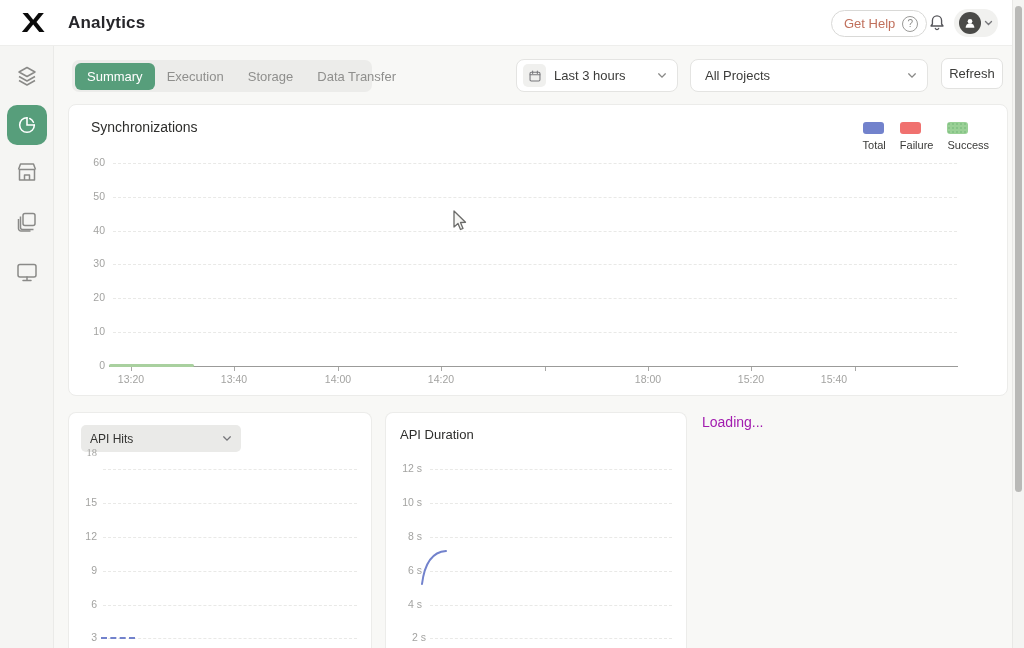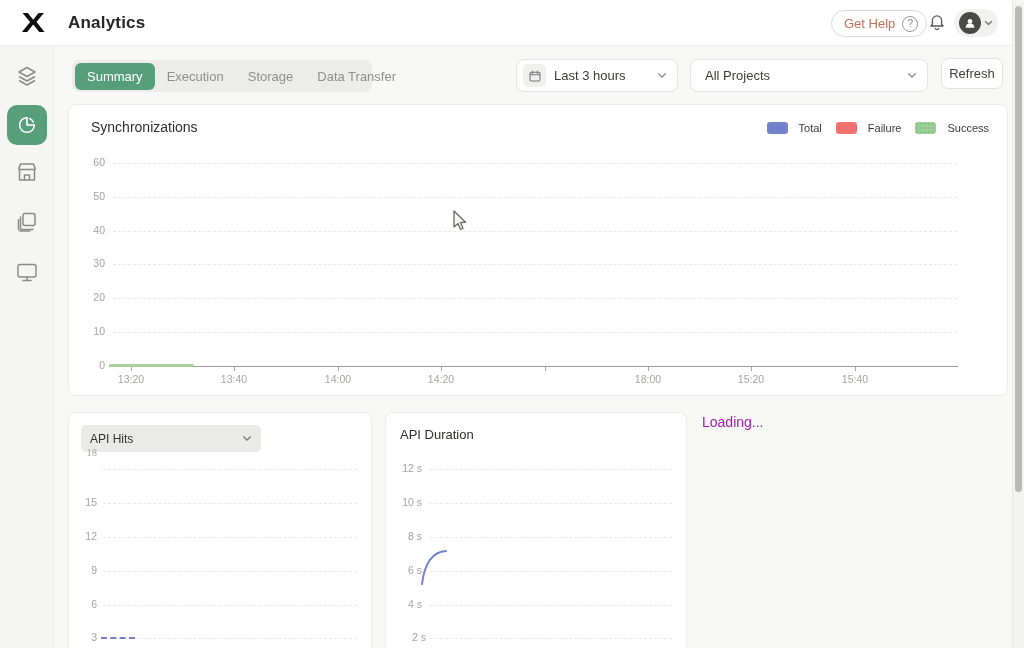--- a/index.html
+++ b/index.html
@@ -38,36 +38,36 @@
   .dd-text { font-size:13px; color:#3c3c3a; flex:1; }
   .dd-projects { left:690px; top:59px; width:238px; height:33px; padding:0 10px 0 14px; }
   .refresh-btn { position:absolute; left:941px; top:58px; width:62px; height:31px; background:#fff; border:1px solid #e2e2e0;
                  border-radius:7px; font-size:13px; color:#3c3c3a; font-weight:500; display:flex; align-items:center; justify-content:center; cursor:pointer; }
 
   
   .card { position:absolute; background:#fff; border:1px solid #ececea; border-radius:8px; }
   .sync-card { left:68px; top:104px; width:940px; height:292px; }
   .card-title { position:absolute; font-size:14px; font-weight:500; color:#2e2e2c; }
   .legend { position:absolute; right:18px; top:17px; display:flex; align-items:center; gap:14px; }
-  .legend-item { display:flex; align-items:flex-start; gap:11px; }
+  .legend-item { display:flex; align-items:flex-start; gap:5px;flex-direction:column; }
   .swatch { width:21px; height:12px; border-radius:3px; }
   .sw-total { background:#7282cc; }
   .sw-failure { background:#f0716f; }
   .sw-success { background:#9ad096; background-image:radial-gradient(#86c487 0.8px, transparent 0.9px); background-size:4px 4px; }
   .legend-label { font-size:11px; color:#3a3a38; }
 
   .ytick { position:absolute; font-size:10.5px; color:#a3a3a1; text-align:right; }
   .gridline { position:absolute; border-top:1px dashed #e9e9e7; height:0; }
   .axis-x { position:absolute; border-top:1px solid #9b9b99; height:0; }
   .xtickmark { position:absolute; width:1px; height:4px; background:#a8a8a6; }
   .xtick { position:absolute; width:44px; text-align:center; font-size:10.5px; color:#a3a3a1; }
   .zero-green { position:absolute; height:3px; background:#a9d09f; border-radius:2px; }
 
   .hits-card { left:68px; top:412px; width:304px; height:236px; border-bottom:none; border-radius:8px 8px 0 0; }
-  .hits-dd { position:absolute; left:12px; top:12px; width:180px; height:27px; background:#eaeae8; border-radius:5px;
+  .hits-dd { position:absolute; left:12px; top:12px; width:160px; height:27px; background:#eaeae8; border-radius:5px;
              display:flex; align-items:center; padding:0 9px; cursor:pointer; }
   .hits-dd-text { flex:1; font-size:12px; font-weight:500; color:#333331; }
   .blue-dash { position:absolute; border-top:2px dashed #7282cc; height:0; }
 
   .dur-card { left:385px; top:412px; width:302px; height:236px; border-bottom:none; border-radius:8px 8px 0 0; }
   .dur-title { left:14px; top:14px; font-size:13px; }
 
   .loading-text { position:absolute; left:702px; top:414px; font-size:14px; color:#a21caf; }
 
   
@@ -223,21 +223,21 @@
     <div class="xtickmark" style="left:682px; top:262px;"></div>
     <div class="xtickmark" style="left:786px; top:262px;"></div>
 
     <div class="xtick" style="left:40px; top:268px;">13:20</div>
     <div class="xtick" style="left:143px; top:268px;">13:40</div>
     <div class="xtick" style="left:247px; top:268px;">14:00</div>
     <div class="xtick" style="left:350px; top:268px;">14:20</div>
     <div class="xtick" style="left:454px; top:268px;margin-top:38px;">14:40</div>
     <div class="xtick" style="left:557px; top:268px;">18:00</div>
     <div class="xtick" style="left:660px; top:268px;">15:20</div>
-    <div class="xtick" style="left:764px; top:268px;">15:40</div>
+    <div class="xtick" style="left:743px; top:268px;">15:40</div>
   </div>
 
   <div class="card hits-card">
     <div class="hits-dd">
       <span class="hits-dd-text">API Hits</span>
       <svg width="10" height="7" viewBox="0 0 12 8" fill="none" stroke="#77777b" stroke-width="1.6" stroke-linecap="round">
           <path d="M2 2l4 4 4-4"></path>
         </svg>
     </div>
 

